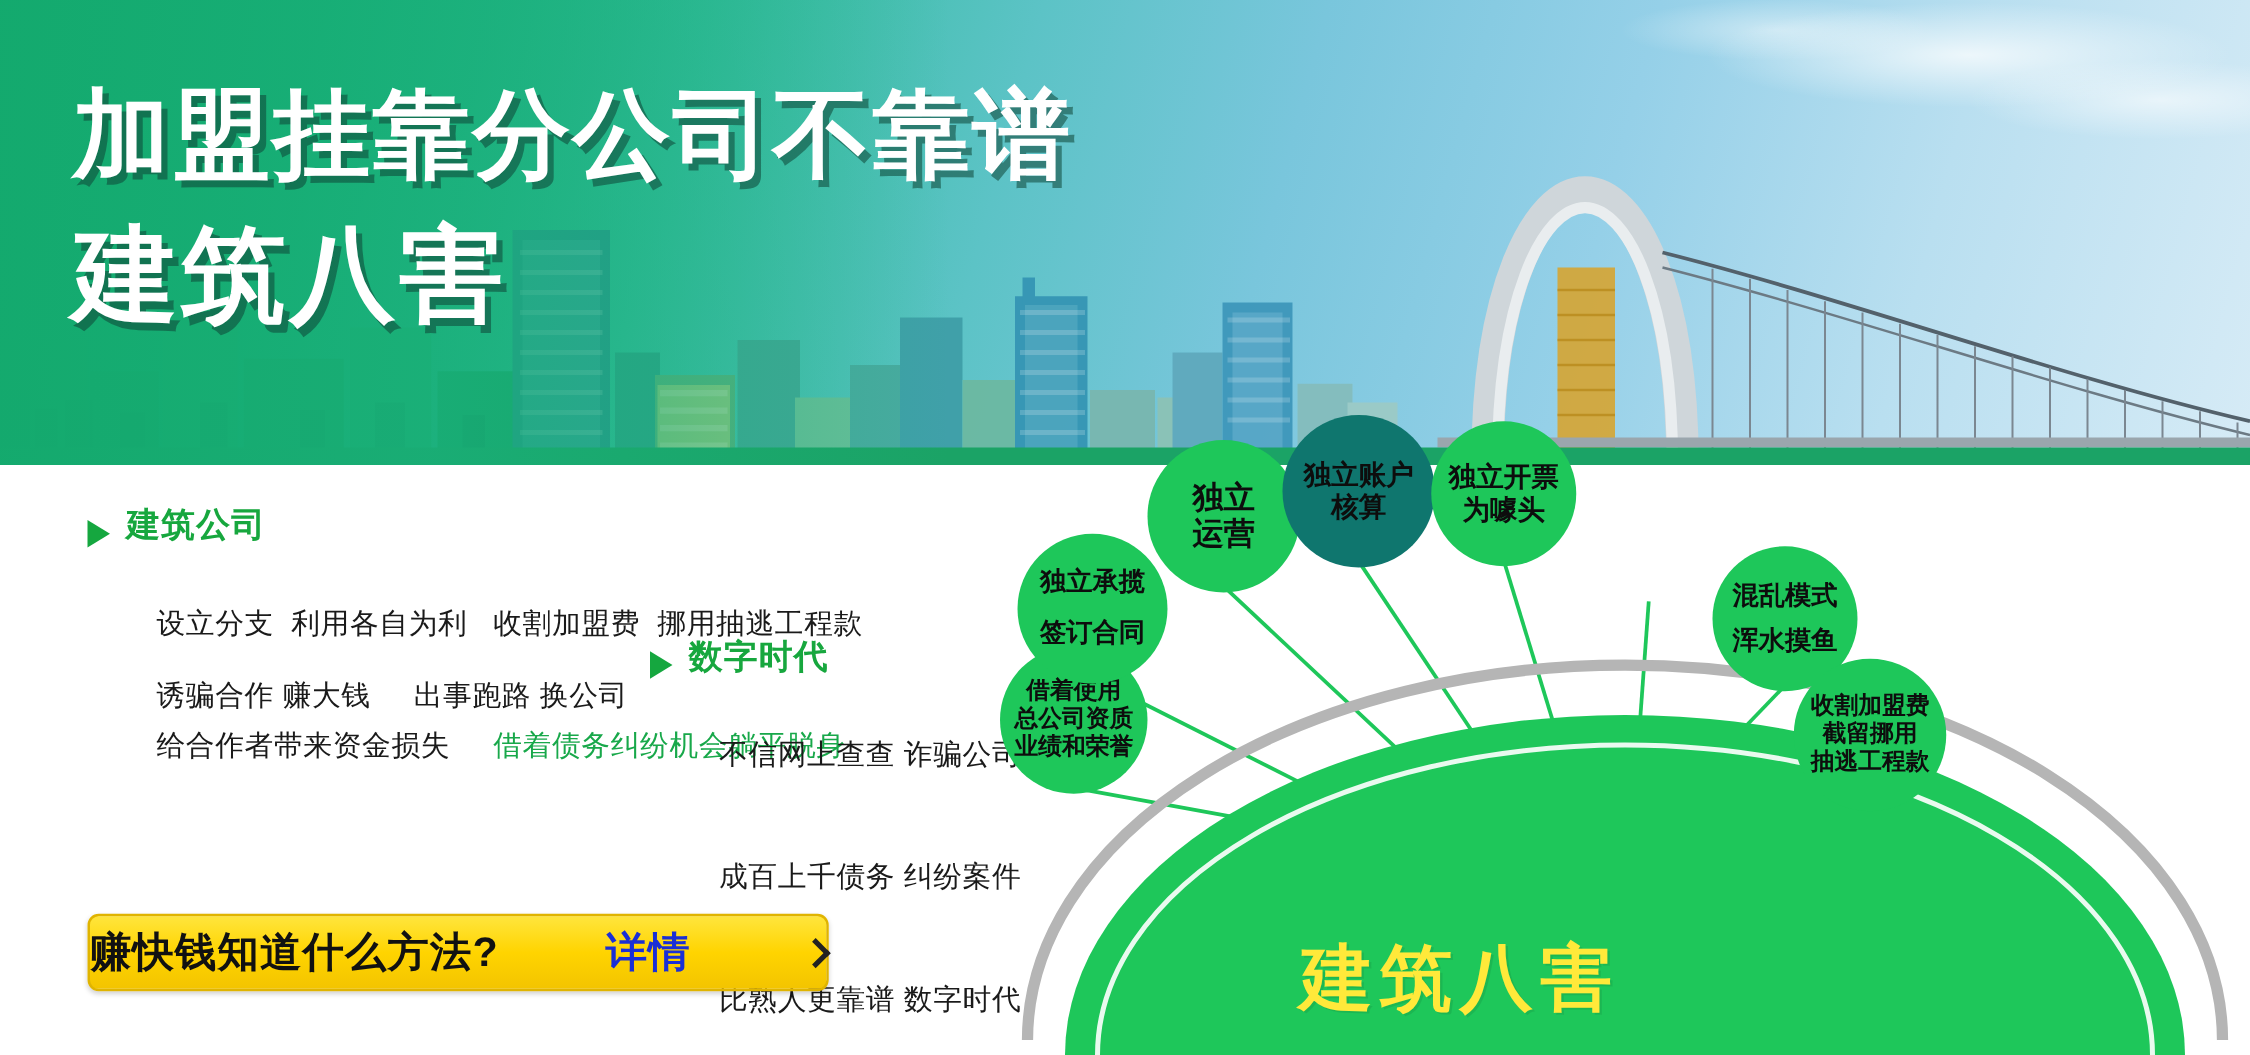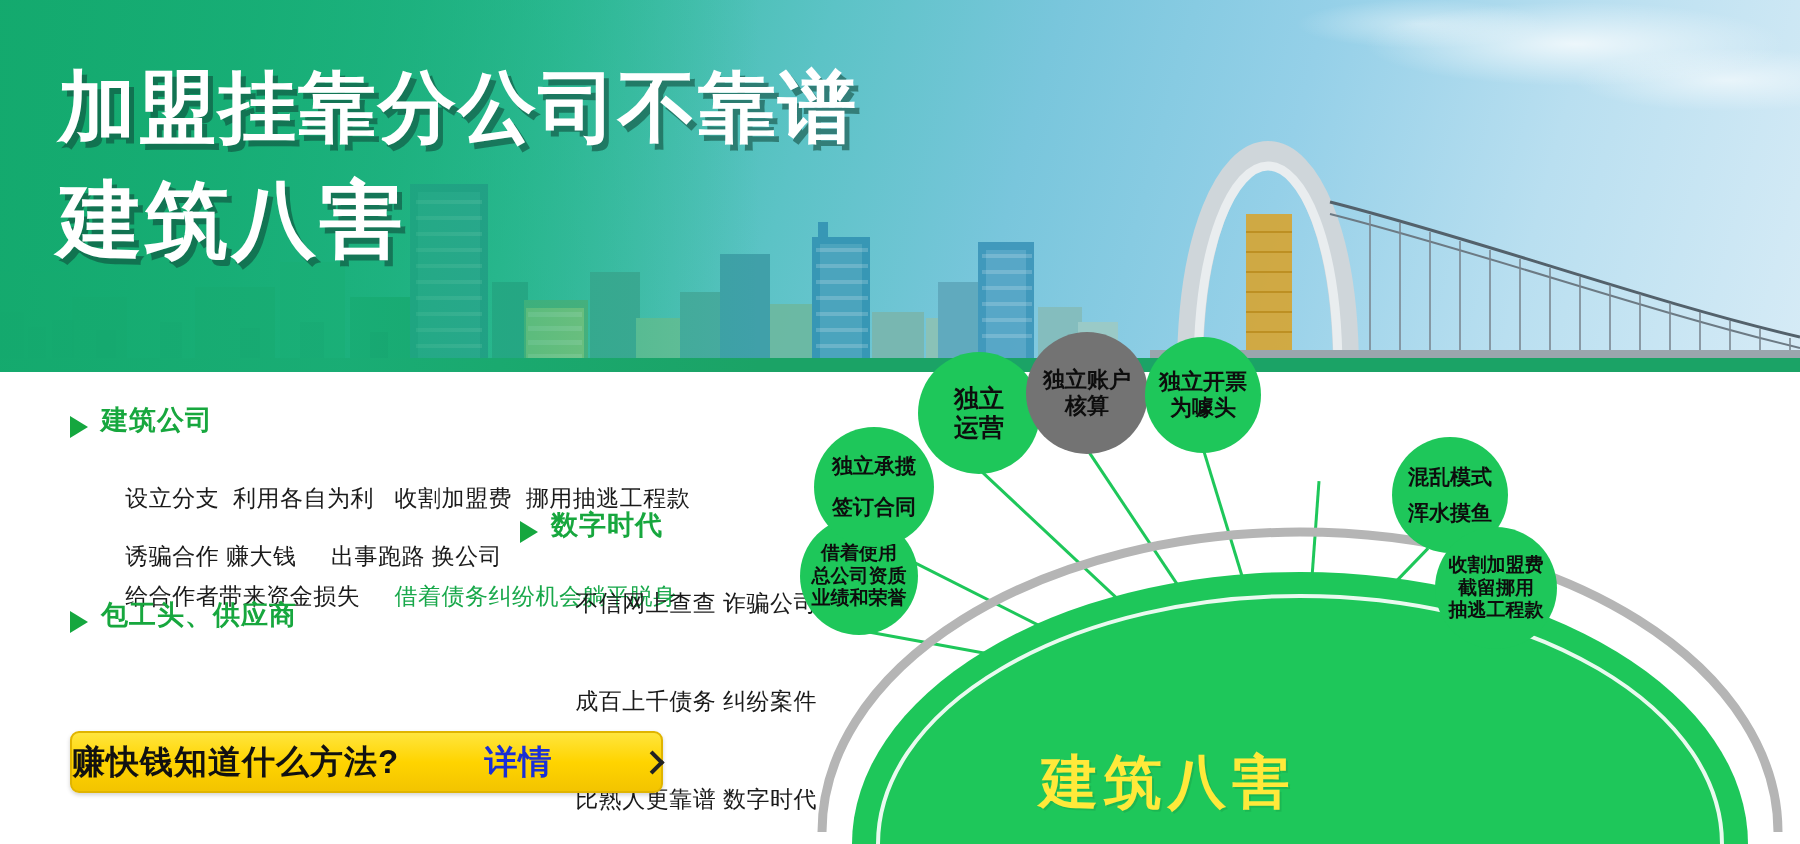--- a/index.html
+++ b/index.html
@@ -195,24 +195,20 @@
       </div>
     </div>
 
     <div class="sec" style="left:70px; top:135px;">
       <div class="sec-line">
         <span>诱骗合作 赚大钱     出事跑路 换公司</span>
       </div>
     </div>
 
     <div class="sec" style="left:70px; top:225px;">
-      <div class="sec-head">
-        <div class="tri"></div>
-        <div class="sec-title">包工头、供应商</div>
-      </div>
     </div>
 
     <div class="sec" style="left:520px; top:135px;">
       <div class="sec-head">
         <div class="tri"></div>
         <div class="sec-title">数字时代</div>
       </div>
       <div class="sec-line">
         <span>不信网上查查 诈骗公司</span>
       </div>
@@ -255,29 +251,29 @@
         <span>业绩和荣誉</span>
       </div>
       <div class="bubble" style="left: 14px; top: 95px; width: 120px; height: 120px; font-size: 21px; background: rgb(30, 199, 90); gap: 16px;">
         <span>独立承揽</span>
         <span>签订合同</span>
       </div>
       <div class="bubble" style="left: 118px; top: 20px; width: 122px; height: 122px; font-size: 25px; background: rgb(30, 199, 90);">
         <span>独立</span>
         <span>运营</span>
       </div>
-      <div class="bubble" style="left: 226px; top: 0px; width: 122px; height: 122px; font-size: 22px; background: #737373;">
+      <div class="bubble" style="left: 226px; top: 0px; width: 122px; height: 122px; font-size: 22px; background: #0f766e;">
         <span>独立账户</span>
         <span>核算</span>
       </div>
       <div class="bubble" style="left: 345px; top: 5px; width: 116px; height: 116px; font-size: 22px; background: rgb(30, 199, 90);">
         <span>独立开票</span>
         <span>为噱头</span>
       </div>
-      <div class="bubble" style="left: 592px; top: 105px; width: 116px; height: 116px; font-size: 21px; background: rgb(30, 199, 90); gap: 11px;">
+      <div class="bubble" style="left: 570px; top: 105px; width: 116px; height: 116px; font-size: 21px; background: rgb(30, 199, 90); gap: 11px;">
         <span>混乱模式</span>
         <span>浑水摸鱼</span>
       </div>
       <div class="bubble" style="left: 635px; top: 195px; width: 122px; height: 122px; font-size: 19px; background: rgb(30, 199, 90);">
         <span>收割加盟费</span>
         <span>截留挪用</span>
         <span>抽逃工程款</span>
       </div>
     </div>
 

